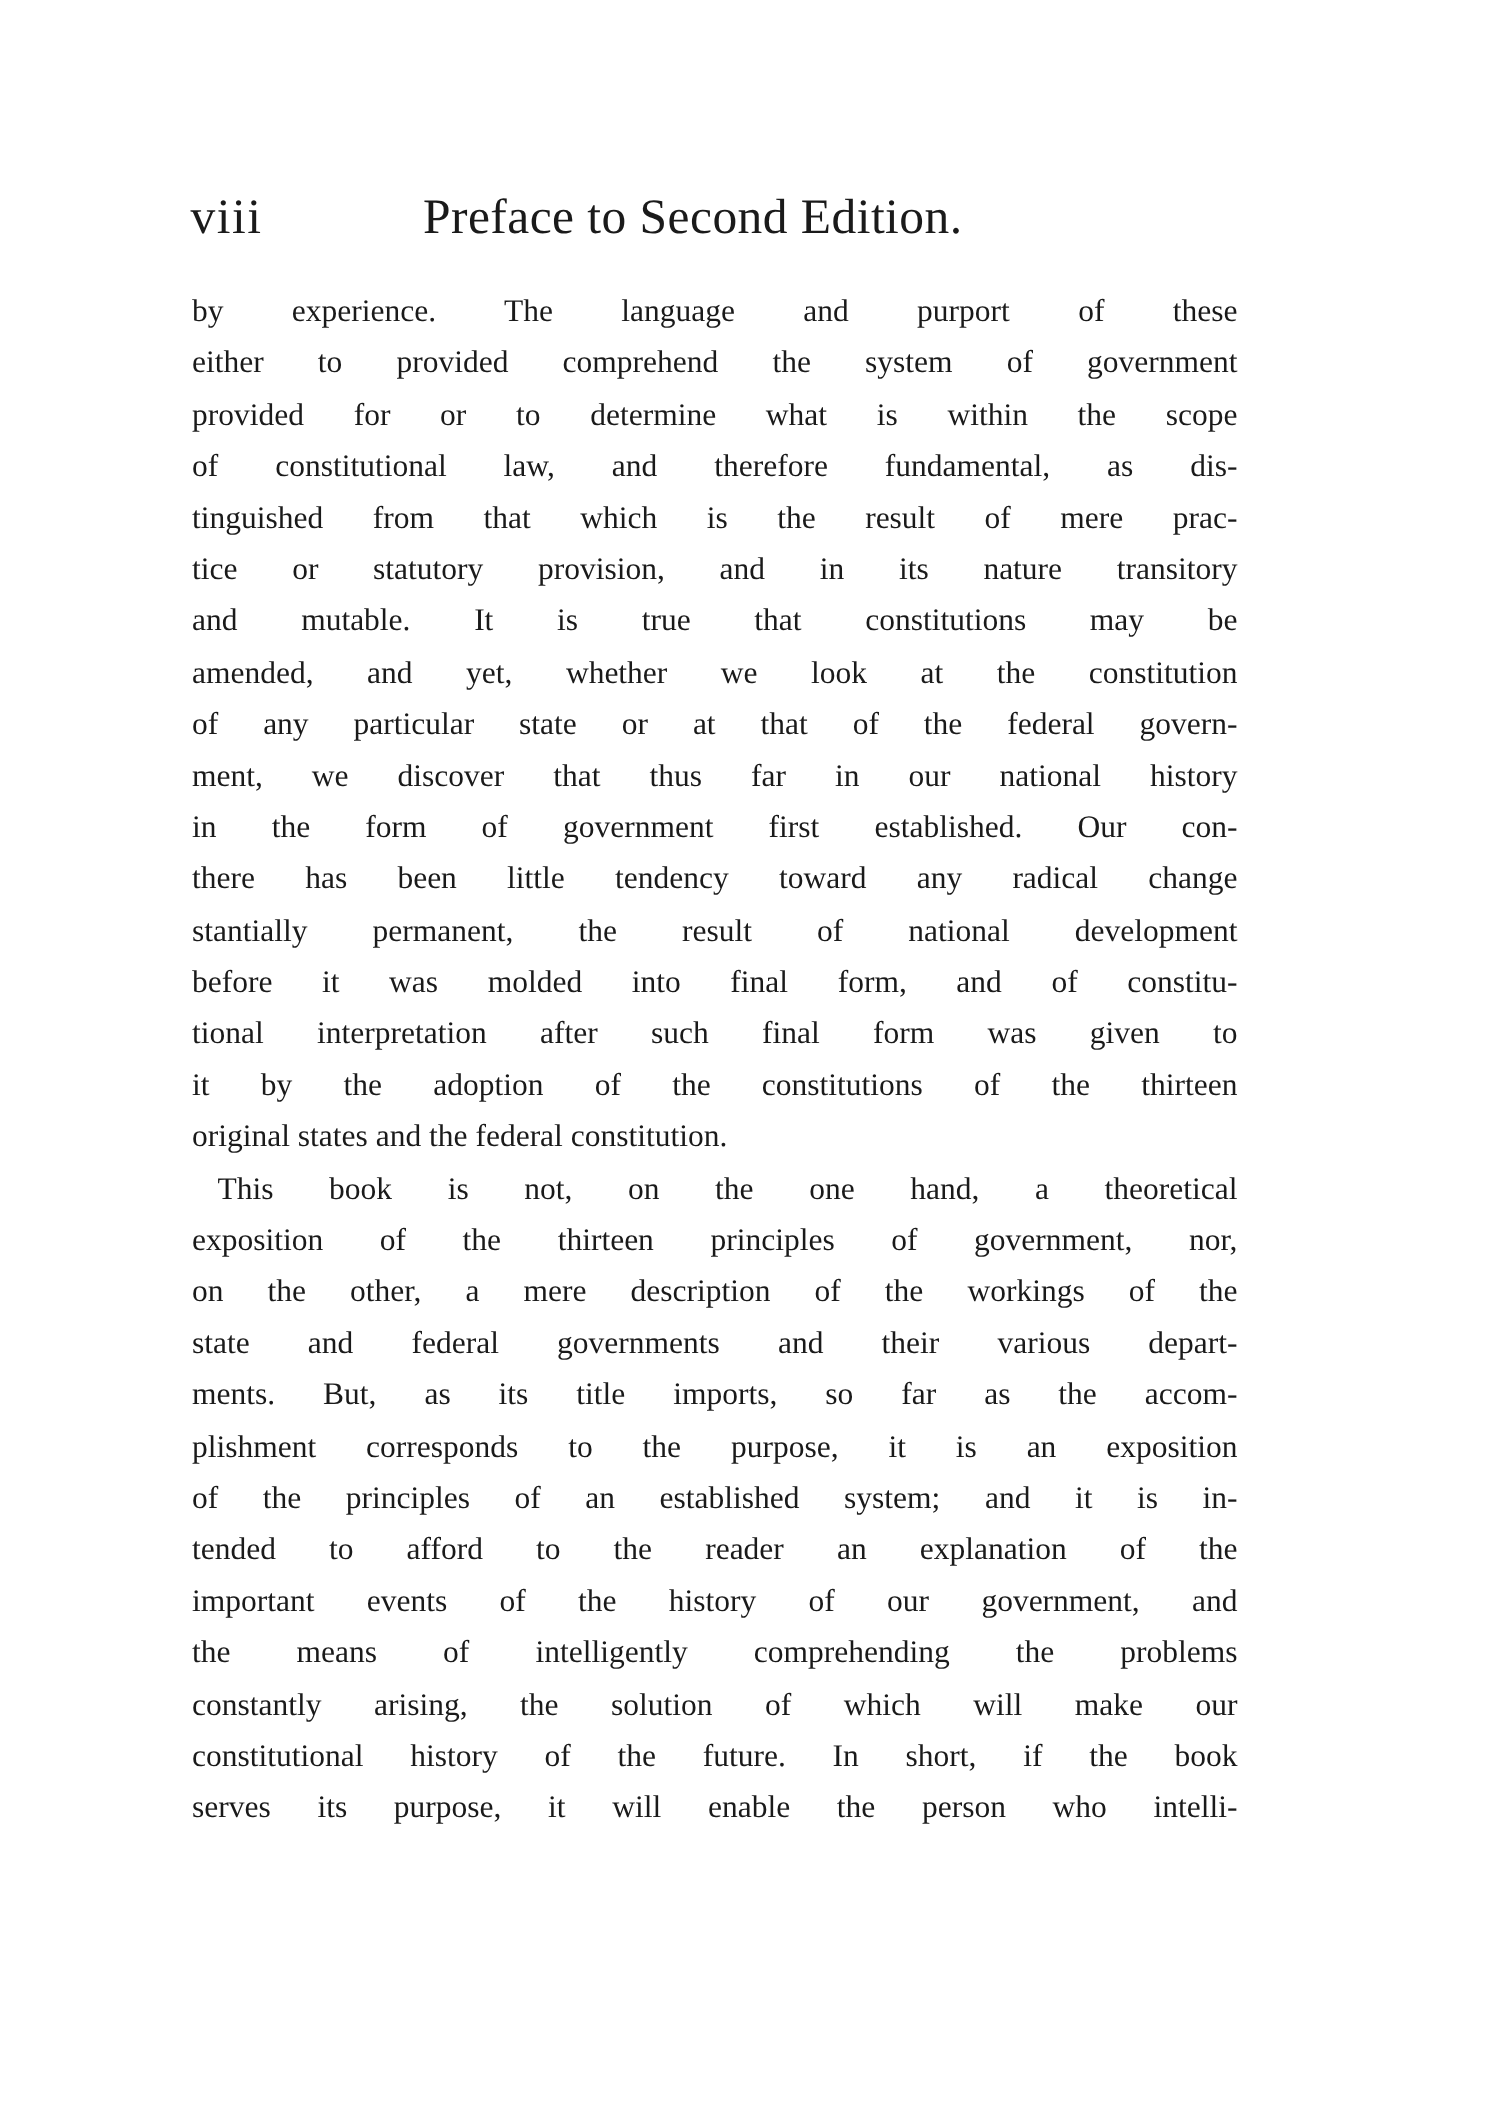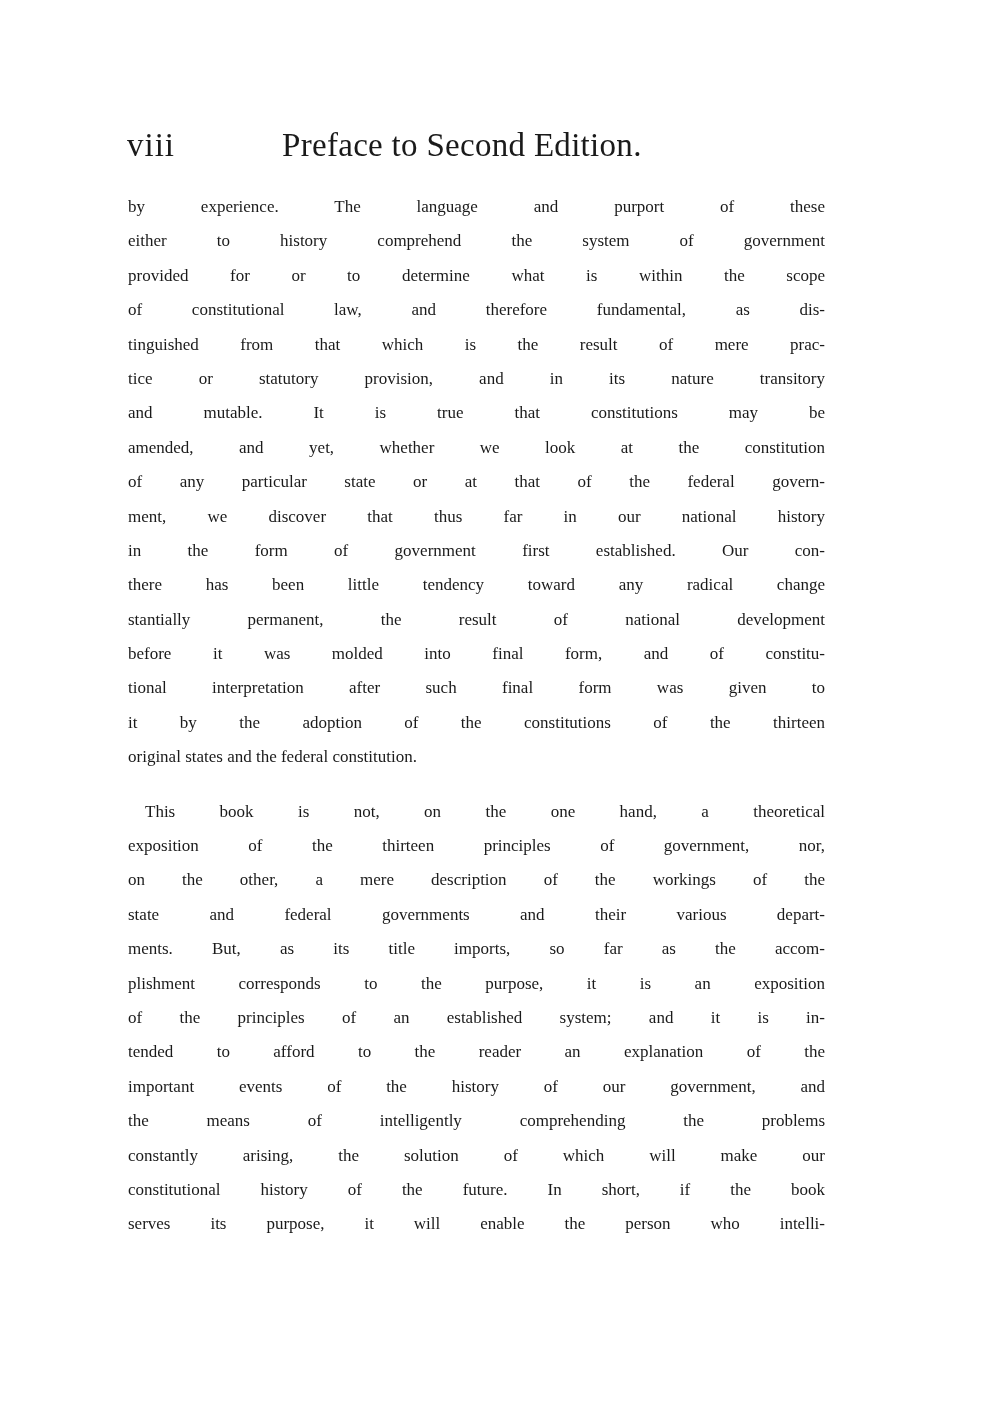--- a/index.html
+++ b/index.html
@@ -40,51 +40,50 @@
       position: absolute;
       left: 155px;
       top: 0;
       letter-spacing: 0.3px;
     }
     .body-text {
       position: absolute;
       top: 190px;
       left: 128px;
       width: 697px;
-      font-size: 17px;
+      font-size: 21px;
       line-height: 34.4px;
     }
     .line {
       display: block;
       height: 34.4px;
       white-space: nowrap;
       text-align: justify;
       text-align-last: justify;
       word-spacing: 0px;
     }
     .line.last {
       text-align-last: left;
     }
     .line.indent {
       padding-left: 17px;
-      margin-top: 20px;
     }
   </style>
 </head>
 <body>
 
 <div class="page">
   <div class="running-head">
     <span class="folio">viii</span>
     <span class="head-title">Preface to Second Edition.</span>
   </div>
 
   <div class="body-text">
     <span class="line">by experience.  The language and purport of these</span>
-    <span class="line">either to history comprehend the system of government</span>
+    <span class="line">either to provided comprehend the system of government</span>
     <span class="line">provided for or to determine what is within the scope</span>
     <span class="line">of constitutional law, and therefore fundamental, as dis-</span>
     <span class="line">tinguished from that which is the result of mere prac-</span>
     <span class="line">tice or statutory provision, and in its nature transitory</span>
     <span class="line">and mutable.  It is true that constitutions may be</span>
     <span class="line">amended, and yet, whether we look at the constitution</span>
     <span class="line">of any particular state or at that of the federal govern-</span>
     <span class="line">ment, we discover that thus far in our national history</span>
     <span class="line">in the form of government first established.  Our con-</span>
     <span class="line">there has been little tendency toward any radical change</span>

